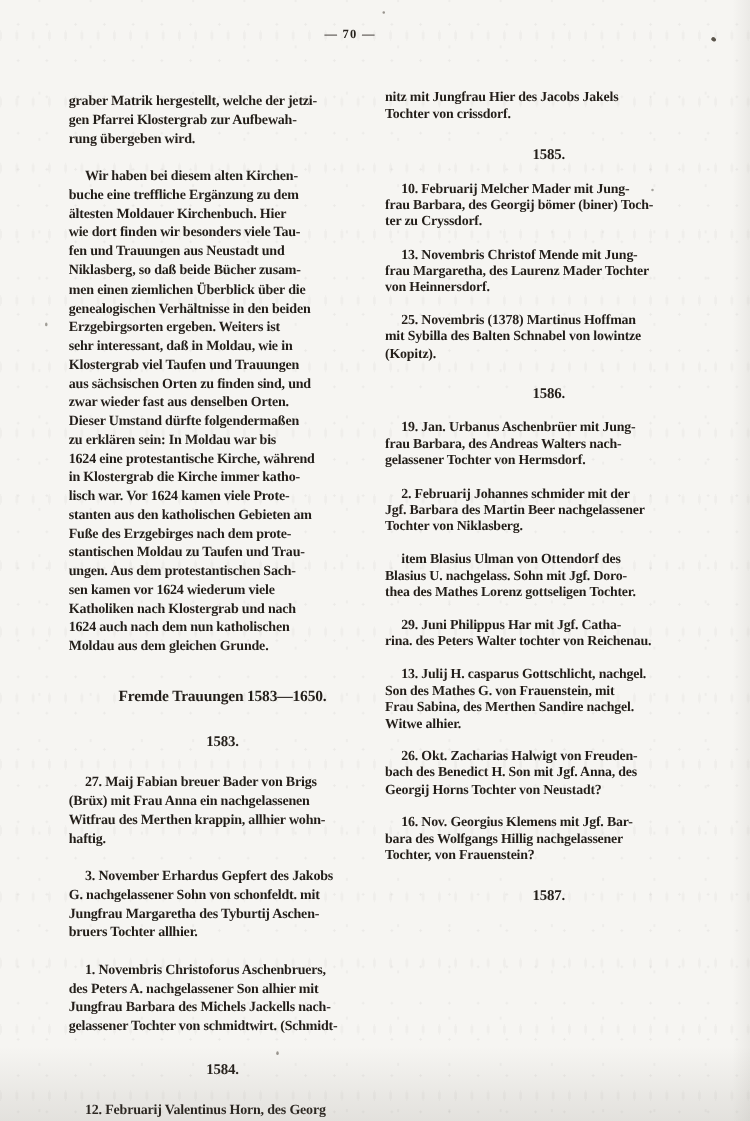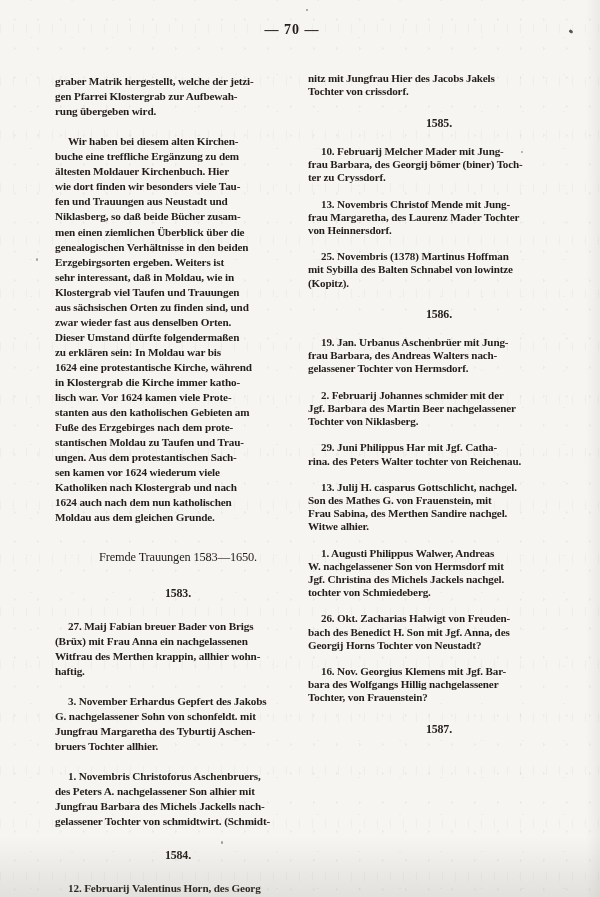--- a/index.html
+++ b/index.html
@@ -24,36 +24,36 @@
   
   .page::after{
     content:"";position:absolute;left:0;right:0;bottom:0;height:60px;pointer-events:none;
     background:linear-gradient(to bottom, rgba(110,104,94,0) 0%, rgba(110,104,94,0.10) 70%, rgba(110,104,94,0.14) 100%);
   }
   .edge-shade-right{
     position:absolute;top:0;right:0;bottom:0;width:14px;
     background:linear-gradient(to right, rgba(110,104,94,0), rgba(110,104,94,0.08));
   }
   .page-number{
-    position:absolute;top:22px;left:12px;width:560px;
+    position:absolute;top:22px;left:0;width:560px;
     text-align:center;
-    font-size:14px;font-weight:bold;letter-spacing:1px;
+    font-size:10px;font-weight:bold;letter-spacing:1px;
   }
   .columns{
     position:absolute;top:59px;left:55px;
     display:flex;gap:7px;
     font-weight:bold;
   }
   .col{white-space:pre-line;}
   .col-left{width:246px;font-size:11.2px;line-height:15.05px;letter-spacing:-0.15px;}
   .col-right{width:262px;font-size:11.1px;line-height:13.15px;letter-spacing:-0.15px;}
   .col p{margin:0;white-space:pre-line;}
   .indent{text-indent:13px;}
   .section-heading{
-    text-align:center;font-size:12.4px;font-weight:normal;
+    text-align:center;font-size:12.4px;font-weight:bold;
     margin:9px 0 2px 0 !important;text-indent:0;
   }
   .year-heading{
     text-align:center;font-size:11.9px;font-weight:bold;
     margin:4px 0 3px 0 !important;text-indent:0;
   }
   .col-right .section-heading,.col-right .year-heading{margin:5px 0 2px 0 !important;}
   
   .speck{position:absolute;background:#5a544b;border-radius:50%;pointer-events:none;}
   .speck.s1{top:30px;left:569px;width:4px;height:3px;transform:rotate(35deg);border-radius:40% 60% 60% 40%;}
@@ -144,30 +144,29 @@
       <p class="indent">25. Novembris (1378) Martinus Hoffman
 mit Sybilla des Balten Schnabel von lowintze
 (Kopitz).</p>
       <p class="year-heading">1586.</p>
       <p class="indent">19. Jan. Urbanus Aschenbrüer mit Jung-
 frau Barbara, des Andreas Walters nach-
 gelassener Tochter von Hermsdorf.</p>
       <p class="indent">2. Februarij Johannes schmider mit der
 Jgf. Barbara des Martin Beer nachgelassener
 Tochter von Niklasberg.</p>
+      <p class="indent">item Blasius Ulman von Ottendorf des
+Blasius U. nachgelass. Sohn mit Jgf. Doro-
+thea des Mathes Lorenz gottseligen Tochter.</p>
       <p class="indent">29. Juni Philippus Har mit Jgf. Catha-
 rina. des Peters Walter tochter von Reichenau.</p>
       <p class="indent">13. Julij H. casparus Gottschlicht, nachgel.
 Son des Mathes G. von Frauenstein, mit
 Frau Sabina, des Merthen Sandire nachgel.
 Witwe alhier.</p>
-      <p class="indent">1. Augusti Philippus Walwer, Andreas
-W. nachgelassener Son von Hermsdorf mit
-Jgf. Christina des Michels Jackels nachgel.
-tochter von Schmiedeberg.</p>
       <p class="indent">26. Okt. Zacharias Halwigt von Freuden-
 bach des Benedict H. Son mit Jgf. Anna, des
 Georgij Horns Tochter von Neustadt?</p>
       <p class="indent">16. Nov. Georgius Klemens mit Jgf. Bar-
 bara des Wolfgangs Hillig nachgelassener
 Tochter, von Frauenstein?</p>
       <p class="year-heading">1587.</p>
       
       
       

